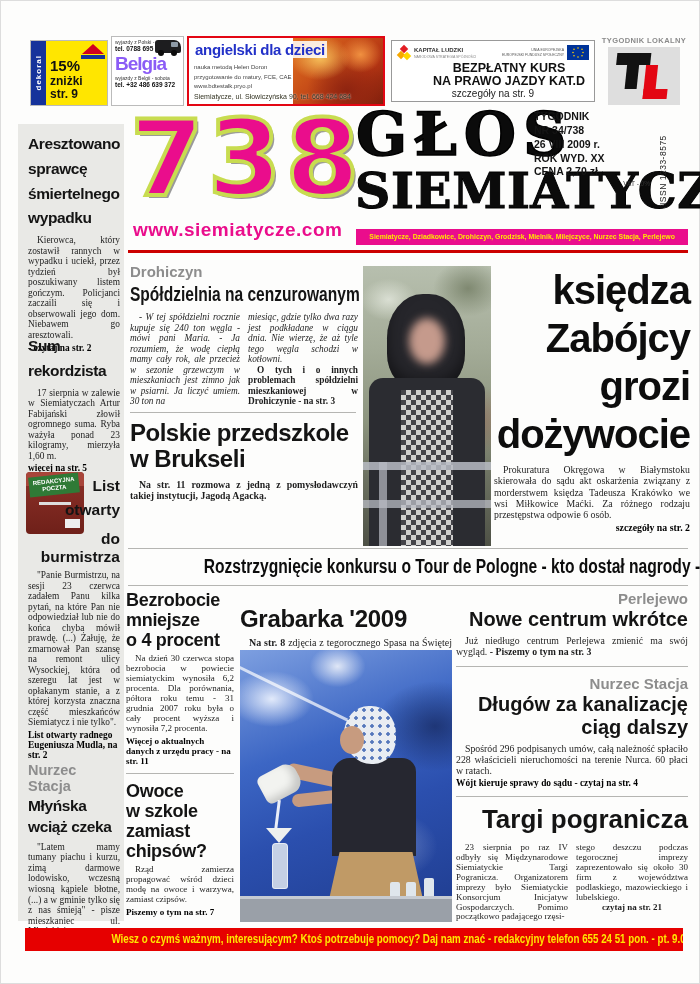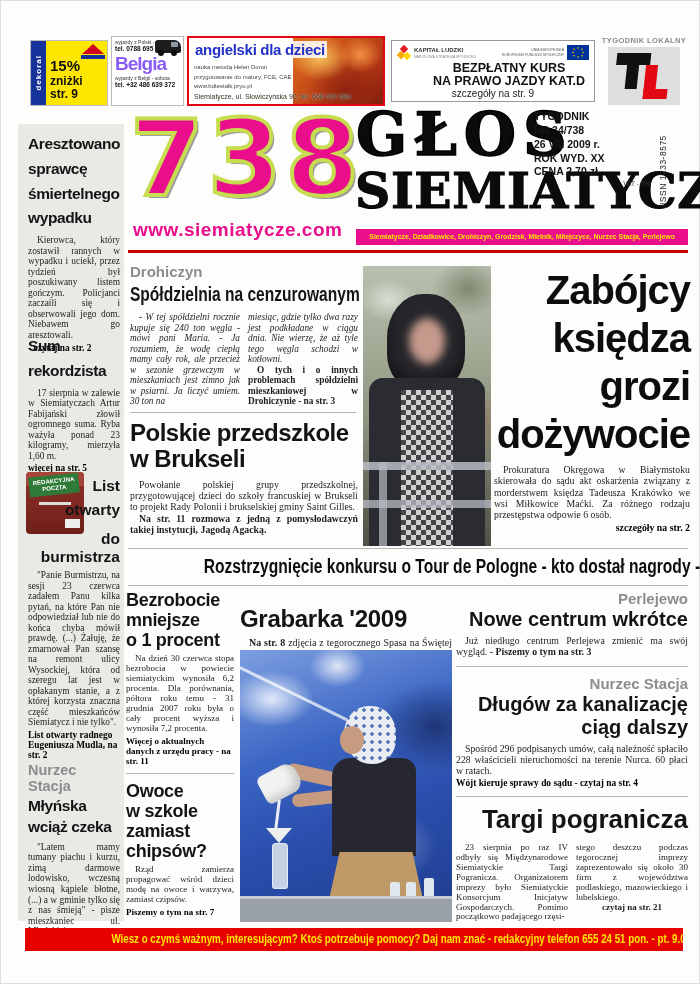--- a/index.html
+++ b/index.html
@@ -344,58 +344,57 @@
       </div>
     </div>
   </section>
 
   <div class="abs hr" id="hr-c1"></div>
 
   <section class="abs" id="c-prze">
     <h2 class="ht">Polskie przedszkole
 w Brukseli</h2>
     <div class="bt">
-      <p class="ind">Powołanie polskiej grupy przedszkolnej, przygotowującej dzieci do szkoły francuskiej w Brukseli to projekt Rady Polonii i brukselskiej gminy Saint Gilles.</p>
       <p class="b ind">Na str. 11 rozmowa z jedną z pomysłodawczyń takiej instytucji, Jagodą Agacką.</p>
     </div>
   </section>
 
   <figure class="abs" id="photo-hooded" style="margin:0">
     <div class="hood"></div>
     <div class="face-blur"></div>
     <div class="torso"></div>
     <div class="shirt"></div>
     <div class="post"></div>
     <div class="rail" style="top:196px"></div>
     <div class="rail" style="top:234px;opacity:.75"></div>
   </figure>
 
   <div class="abs" id="hl-zab">
+    <div>księdza</div>
     <div>Zabójcy</div>
-    <div>księdza</div>
     <div>grozi</div>
     <div>dożywocie</div>
   </div>
   <div class="abs" id="zab-body">
     <div class="bt">
         <p class="ind">Prokuratura Okręgowa w Białymstoku skierowała do sądu akt oskarżenia związany z morderstwem księdza Tadeusza Krakówko we wsi Miłkowice Maćki. Za różnego rodzaju przestępstwa odpowie 6 osób.</p>
       </div>
     <div class="sb-more">szczegóły na str. 2</div>
   </div>
 
   <div class="abs hr" id="hr-b1"></div>
   <div class="abs" id="banner">
     <span class="sq">Rozstrzygnięcie konkursu o Tour de Pologne - kto dostał nagrody - str. 6</span>
   </div>
   <div class="abs hr" id="hr-b2"></div>
 
   <section class="abs" id="lo-a">
     <h2 class="ht">Bezrobocie
 mniejsze
-o 1 procent</h2>
+o 4 procent</h2>
     <div class="bt">
         <p class="ind">Na dzień 30 czerwca stopa bezrobocia w powiecie siemiatyckim wynosiła 6,2 procenta. Dla porównania, półtora roku temu - 31 grudnia 2007 roku była o cały procent wyższa i wynosiła 7,2 procenta.</p>
       </div>
     <div class="sb-more">Więcej o aktualnych danych z urzędu pracy - na str. 11</div>
     <div class="hr"></div>
     <h2 class="ht">Owoce
 w szkole
 zamiast
 chipsów?</h2>
     <div class="bt">

